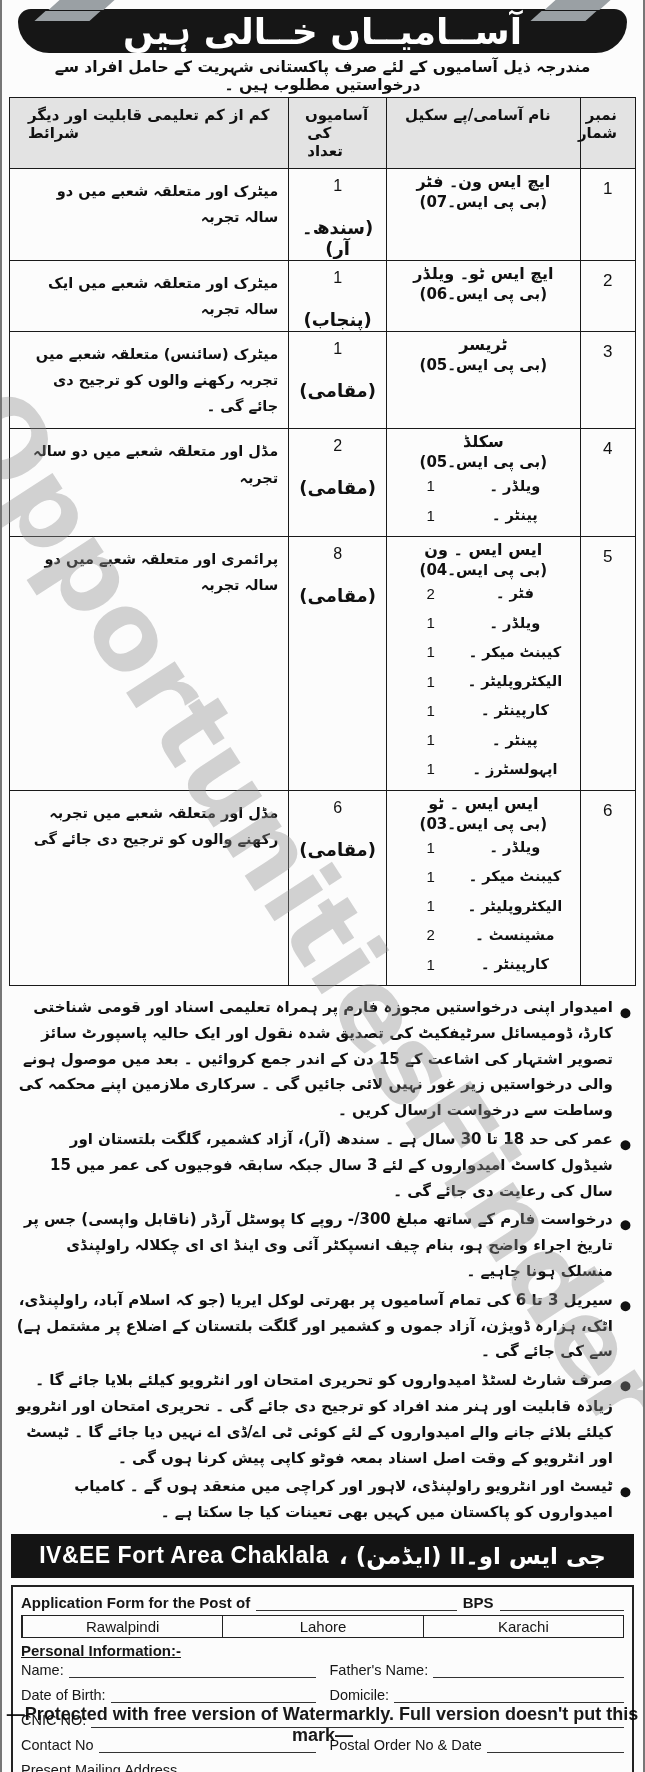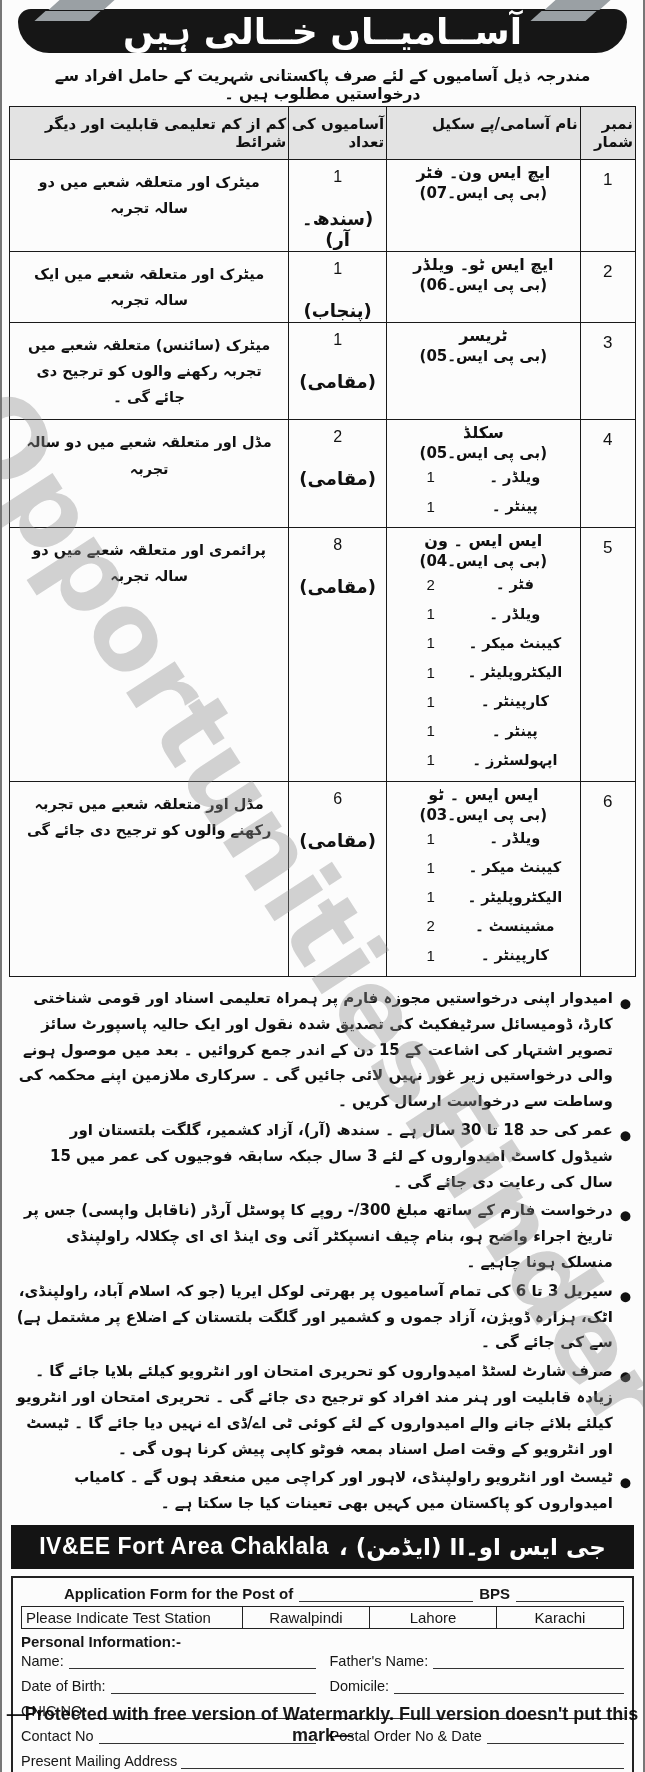--- a/index.html
+++ b/index.html
@@ -13,63 +13,63 @@
   .stripe{position:absolute;width:55px;height:10px;background:#9aa0a4;transform:skewX(-48deg);}
   .s1{top:0;left:52px;}  .s2{top:11px;left:38px;}
   .s3{top:0;right:38px;} .s4{top:11px;right:52px;}
 
   
   .title-banner{
     margin:9px 16px 0;height:44px;background:#161616;color:#fff;
     border-radius:14px 14px 34px 34px;display:flex;align-items:center;justify-content:center;
     direction:rtl;font-size:36px;font-weight:bold;letter-spacing:1px;
   }
-  .subtitle{margin:14px 12px 3px;text-align:center;direction:rtl;font-size:15.5px;font-weight:bold;}
+  .subtitle{margin:5px 12px 3px;text-align:center;direction:rtl;font-size:15.5px;font-weight:bold;}
 
   
   table.vtable{width:627px;margin:2px auto 0;border-collapse:collapse;direction:rtl;table-layout:fixed;}
   .vtable th,.vtable td{border:1.6px solid #1a1a1a;vertical-align:top;}
-  .vtable th{background:#e3e3e3;font-size:15px;font-weight:bold;padding:8px 2px;text-align:right;}
+  .vtable th{background:#e3e3e3;font-size:15px;font-weight:bold;padding:8px 18px;text-align:left;}
   .col-serial{width:55px;} .col-name{width:192px;} .col-count{width:97px;} .col-qual{width:277px;}
   td.c-serial{text-align:center;font-family:"Liberation Sans",sans-serif;font-size:17px;padding-top:10px;}
   td.c-name{text-align:center;padding:0 2px 6px;}
   .post-name{font-size:16px;font-weight:bold;margin-top:3px;}
   .post-scale{font-size:15px;font-weight:bold;margin-top:2px;}
   .sub-row{display:flex;direction:rtl;align-items:center;padding:0 10px;line-height:1.95;}
   .sub-label{flex:1.25;text-align:center;font-size:14.5px;font-weight:bold;}
   .sub-count{flex:0.75;text-align:center;font-family:"Liberation Sans",sans-serif;font-size:15px;}
   td.c-count{text-align:center;padding-top:8px;}
   .count-num{font-family:"Liberation Sans",sans-serif;font-size:16px;}
   .count-region{font-size:18px;font-weight:bold;margin-top:22px;}
-  td.c-qual{text-align:center;font-size:14.5px;font-weight:bold;padding:9px 10px;line-height:1.8;}
+  td.c-qual{text-align:right;font-size:14.5px;font-weight:bold;padding:9px 10px;line-height:1.8;}
   .h-r1{height:56px;} .h-r2{height:58px;} .h-r3{height:56px;} .h-r4{height:66px;}
 
   
   .notes{margin:9px 12px 0;}
   .note{display:flex;direction:rtl;gap:7px;font-size:15px;font-weight:bold;line-height:1.72;
         text-align:right;margin-bottom:3px;}
   .bullet{flex:0 0 auto;font-size:10px;margin-top:9px;}
 
   
   .addr-banner{margin:8px 9px 0;background:#141414;color:#fff;height:44px;
     display:flex;align-items:center;justify-content:center;direction:rtl;gap:10px;
     font-size:23px;font-weight:bold;}
   .addr-en{font-family:"Liberation Sans",sans-serif;direction:ltr;letter-spacing:0.5px;}
 
   
   .form-box{margin:7px 9px 0;border:2.5px solid #222;border-bottom:6px solid #111;
     padding:5px 8px 6px;font-family:"Liberation Sans",sans-serif;color:#161616;}
-  .post-line{display:flex;align-items:flex-end;gap:6px;font-size:15px;font-weight:bold;padding:2px 0 4px;margin-left:43px;}
+  .post-line{display:flex;align-items:flex-end;gap:6px;font-size:15px;font-weight:bold;padding:2px 0 4px;}
   .fill{flex:1;border-bottom:1.4px solid #333;height:13px;}
   .fill-short{flex:0.62;}
   .ts-row{display:flex;border:1.6px solid #222;font-size:15px;text-align:center;margin-bottom:4px;}
   .ts-cell{border-left:1.6px solid #222;padding:2px 4px;}
   .ts-label{flex:0 0 212px;text-align:left;border-left:none;}
   .ts-opt{flex:1;}
-  .sec-head{font-size:15px;font-weight:bold;margin:4px 0 3px;}
+  .sec-head{font-size:15px;font-weight:bold;text-decoration:underline;margin:4px 0 3px;}
   .f-row{display:flex;gap:14px;margin:3px 0 9px;}
   .f-half{flex:1;display:flex;align-items:flex-end;gap:5px;font-size:14.5px;}
   .f-full{display:flex;align-items:flex-end;gap:4px;font-size:14.5px;margin:3px 0 10px;}
 
   
   .wm-diag{position:absolute;top:368px;left:30px;transform:rotate(57deg);transform-origin:left top;
     font-size:106px;font-weight:bold;color:#8d8d8d;opacity:0.38;white-space:nowrap;
     pointer-events:none;z-index:5;font-family:"DejaVu Sans",sans-serif;}
   .wm-bottom{position:absolute;left:0;right:0;bottom:26px;text-align:center;font-size:18px;
     font-weight:bold;color:#000000;opacity:0.9;pointer-events:none;z-index:6;
@@ -277,21 +277,20 @@
   <div class="form-box">
 
     <div class="post-line">
       <span>Application Form for the Post of</span>
       <span class="fill"></span>
       <span>BPS</span>
       <span class="fill fill-short"></span>
     </div>
 
     <div class="ts-row">
-      <div class="ts-cell ts-label">Please Indicate Test Station</div>
       <div class="ts-cell ts-opt">Rawalpindi</div>
       <div class="ts-cell ts-opt">Lahore</div>
       <div class="ts-cell ts-opt">Karachi</div>
     </div>
 
     <div class="sec-head">Personal Information:-</div>
 
     <div class="f-row">
       <div class="f-half">
           <span>Name:</span>

